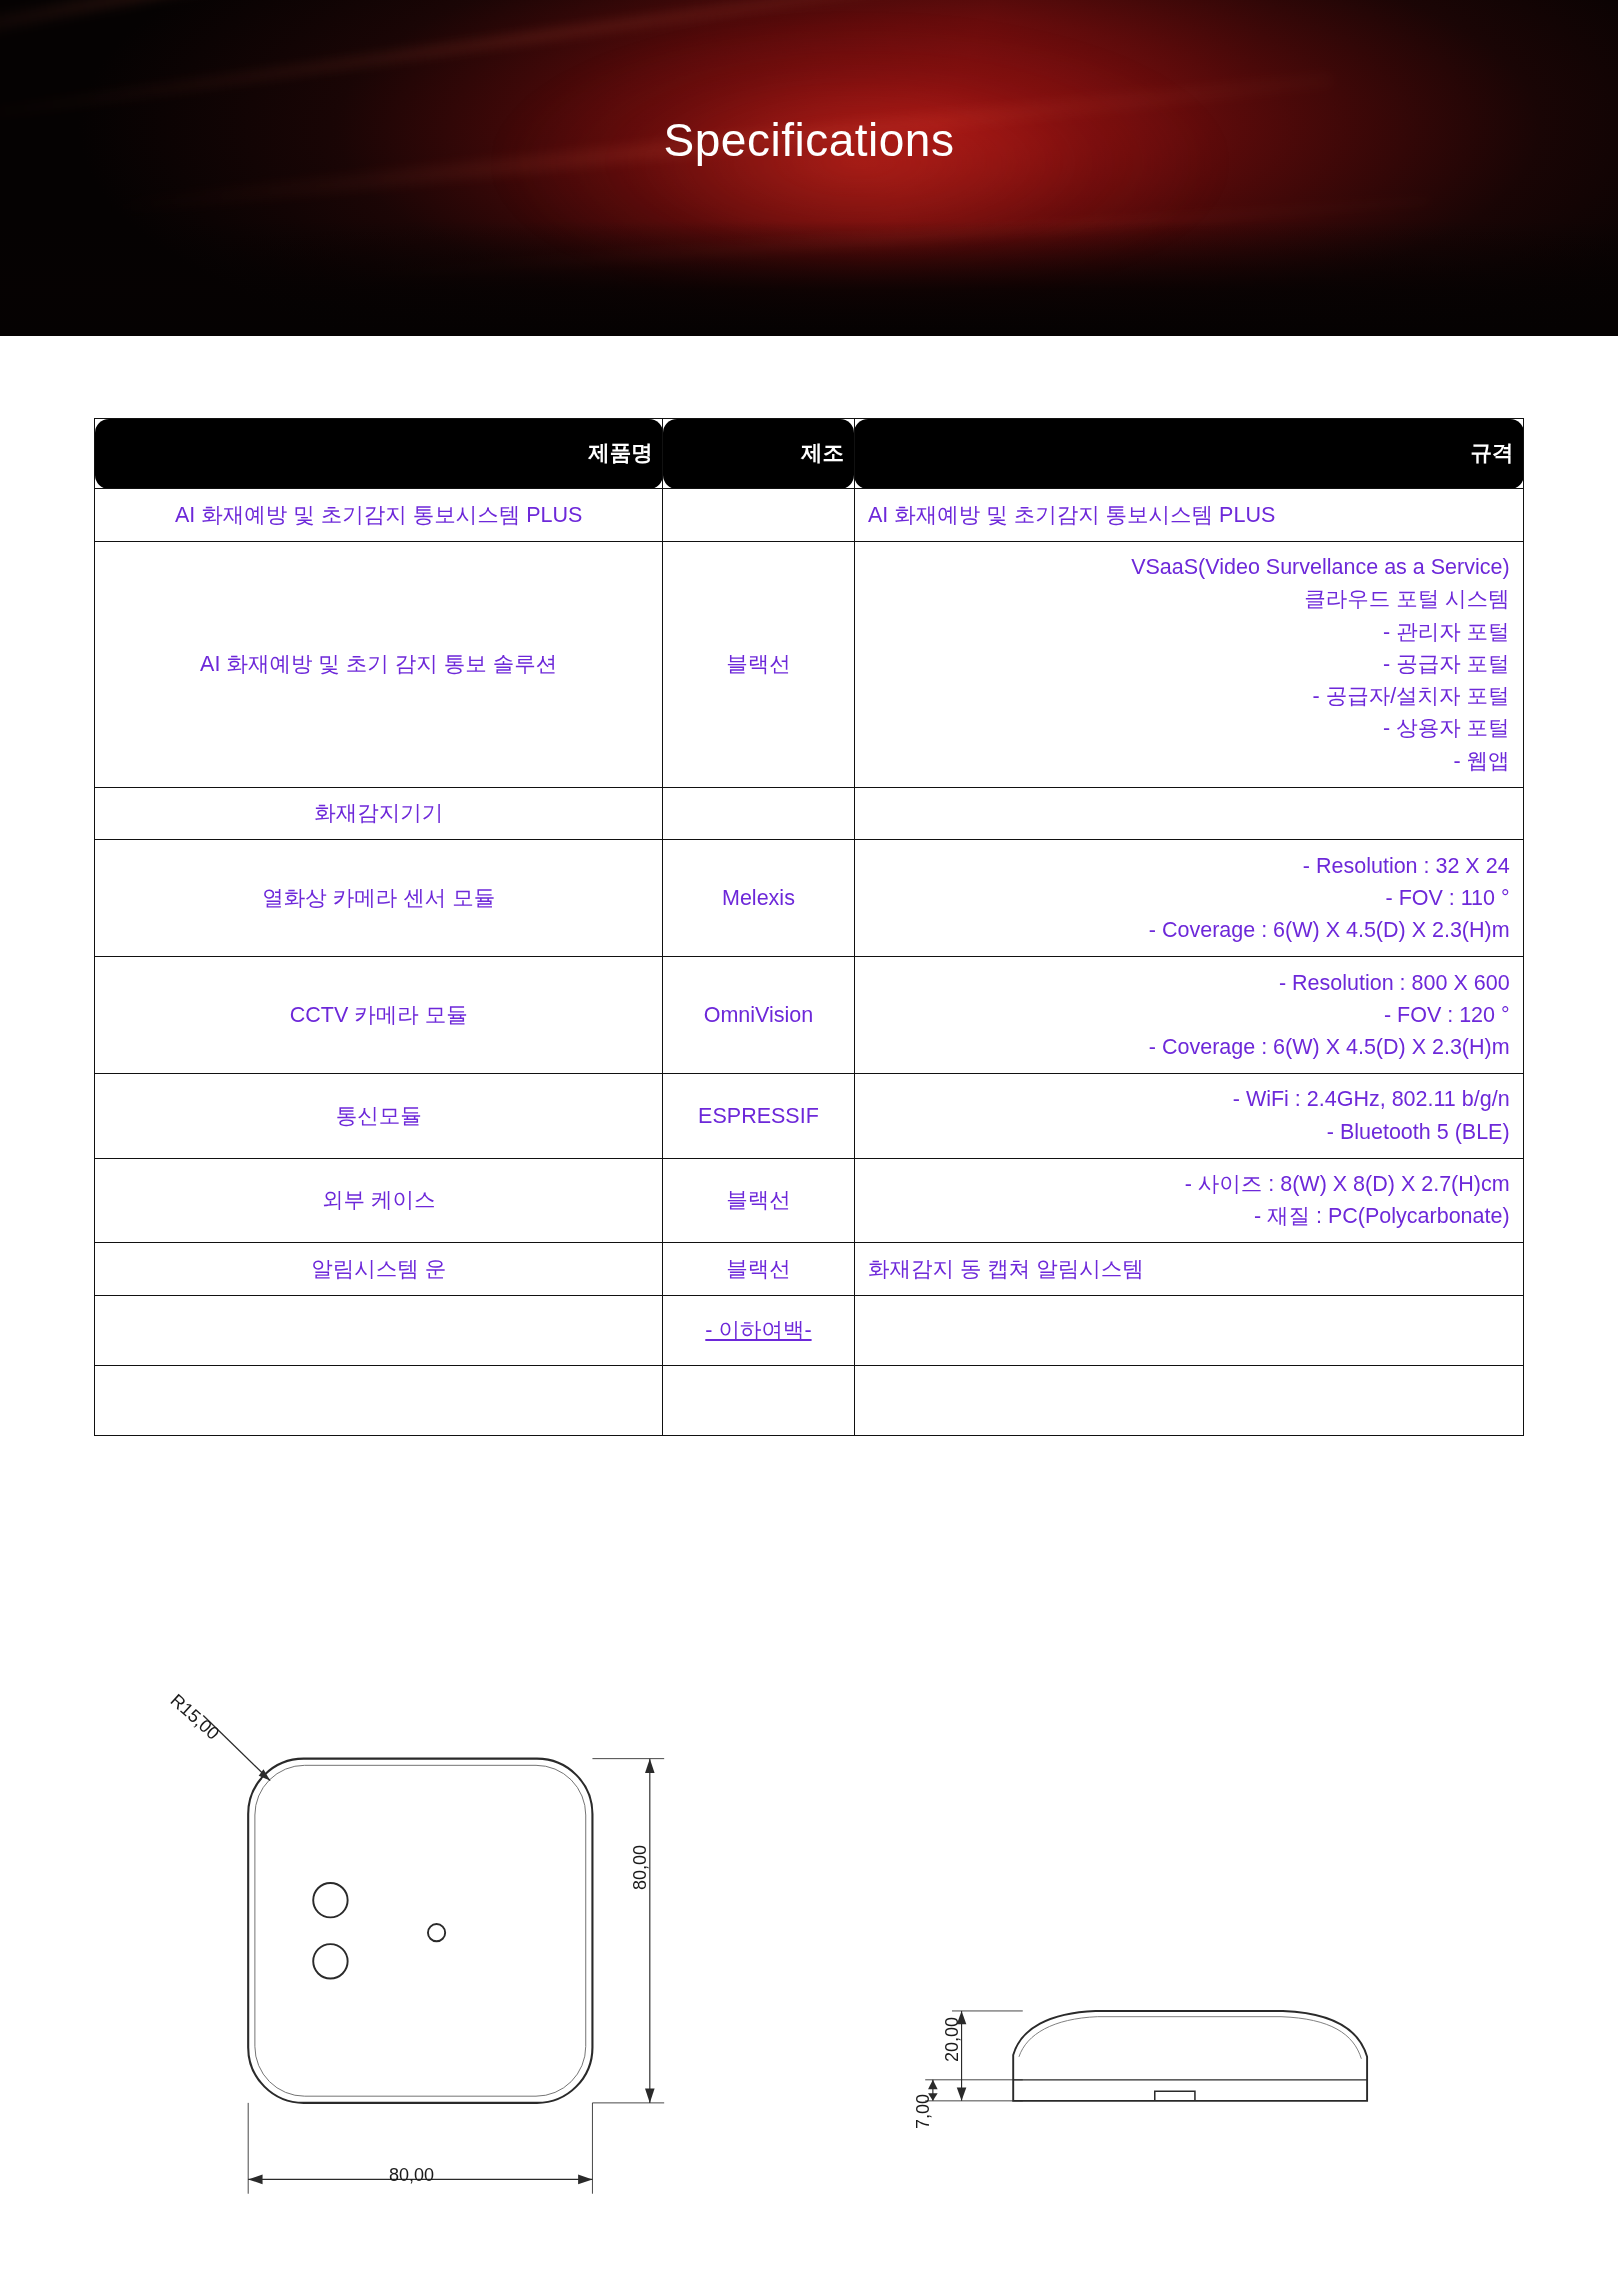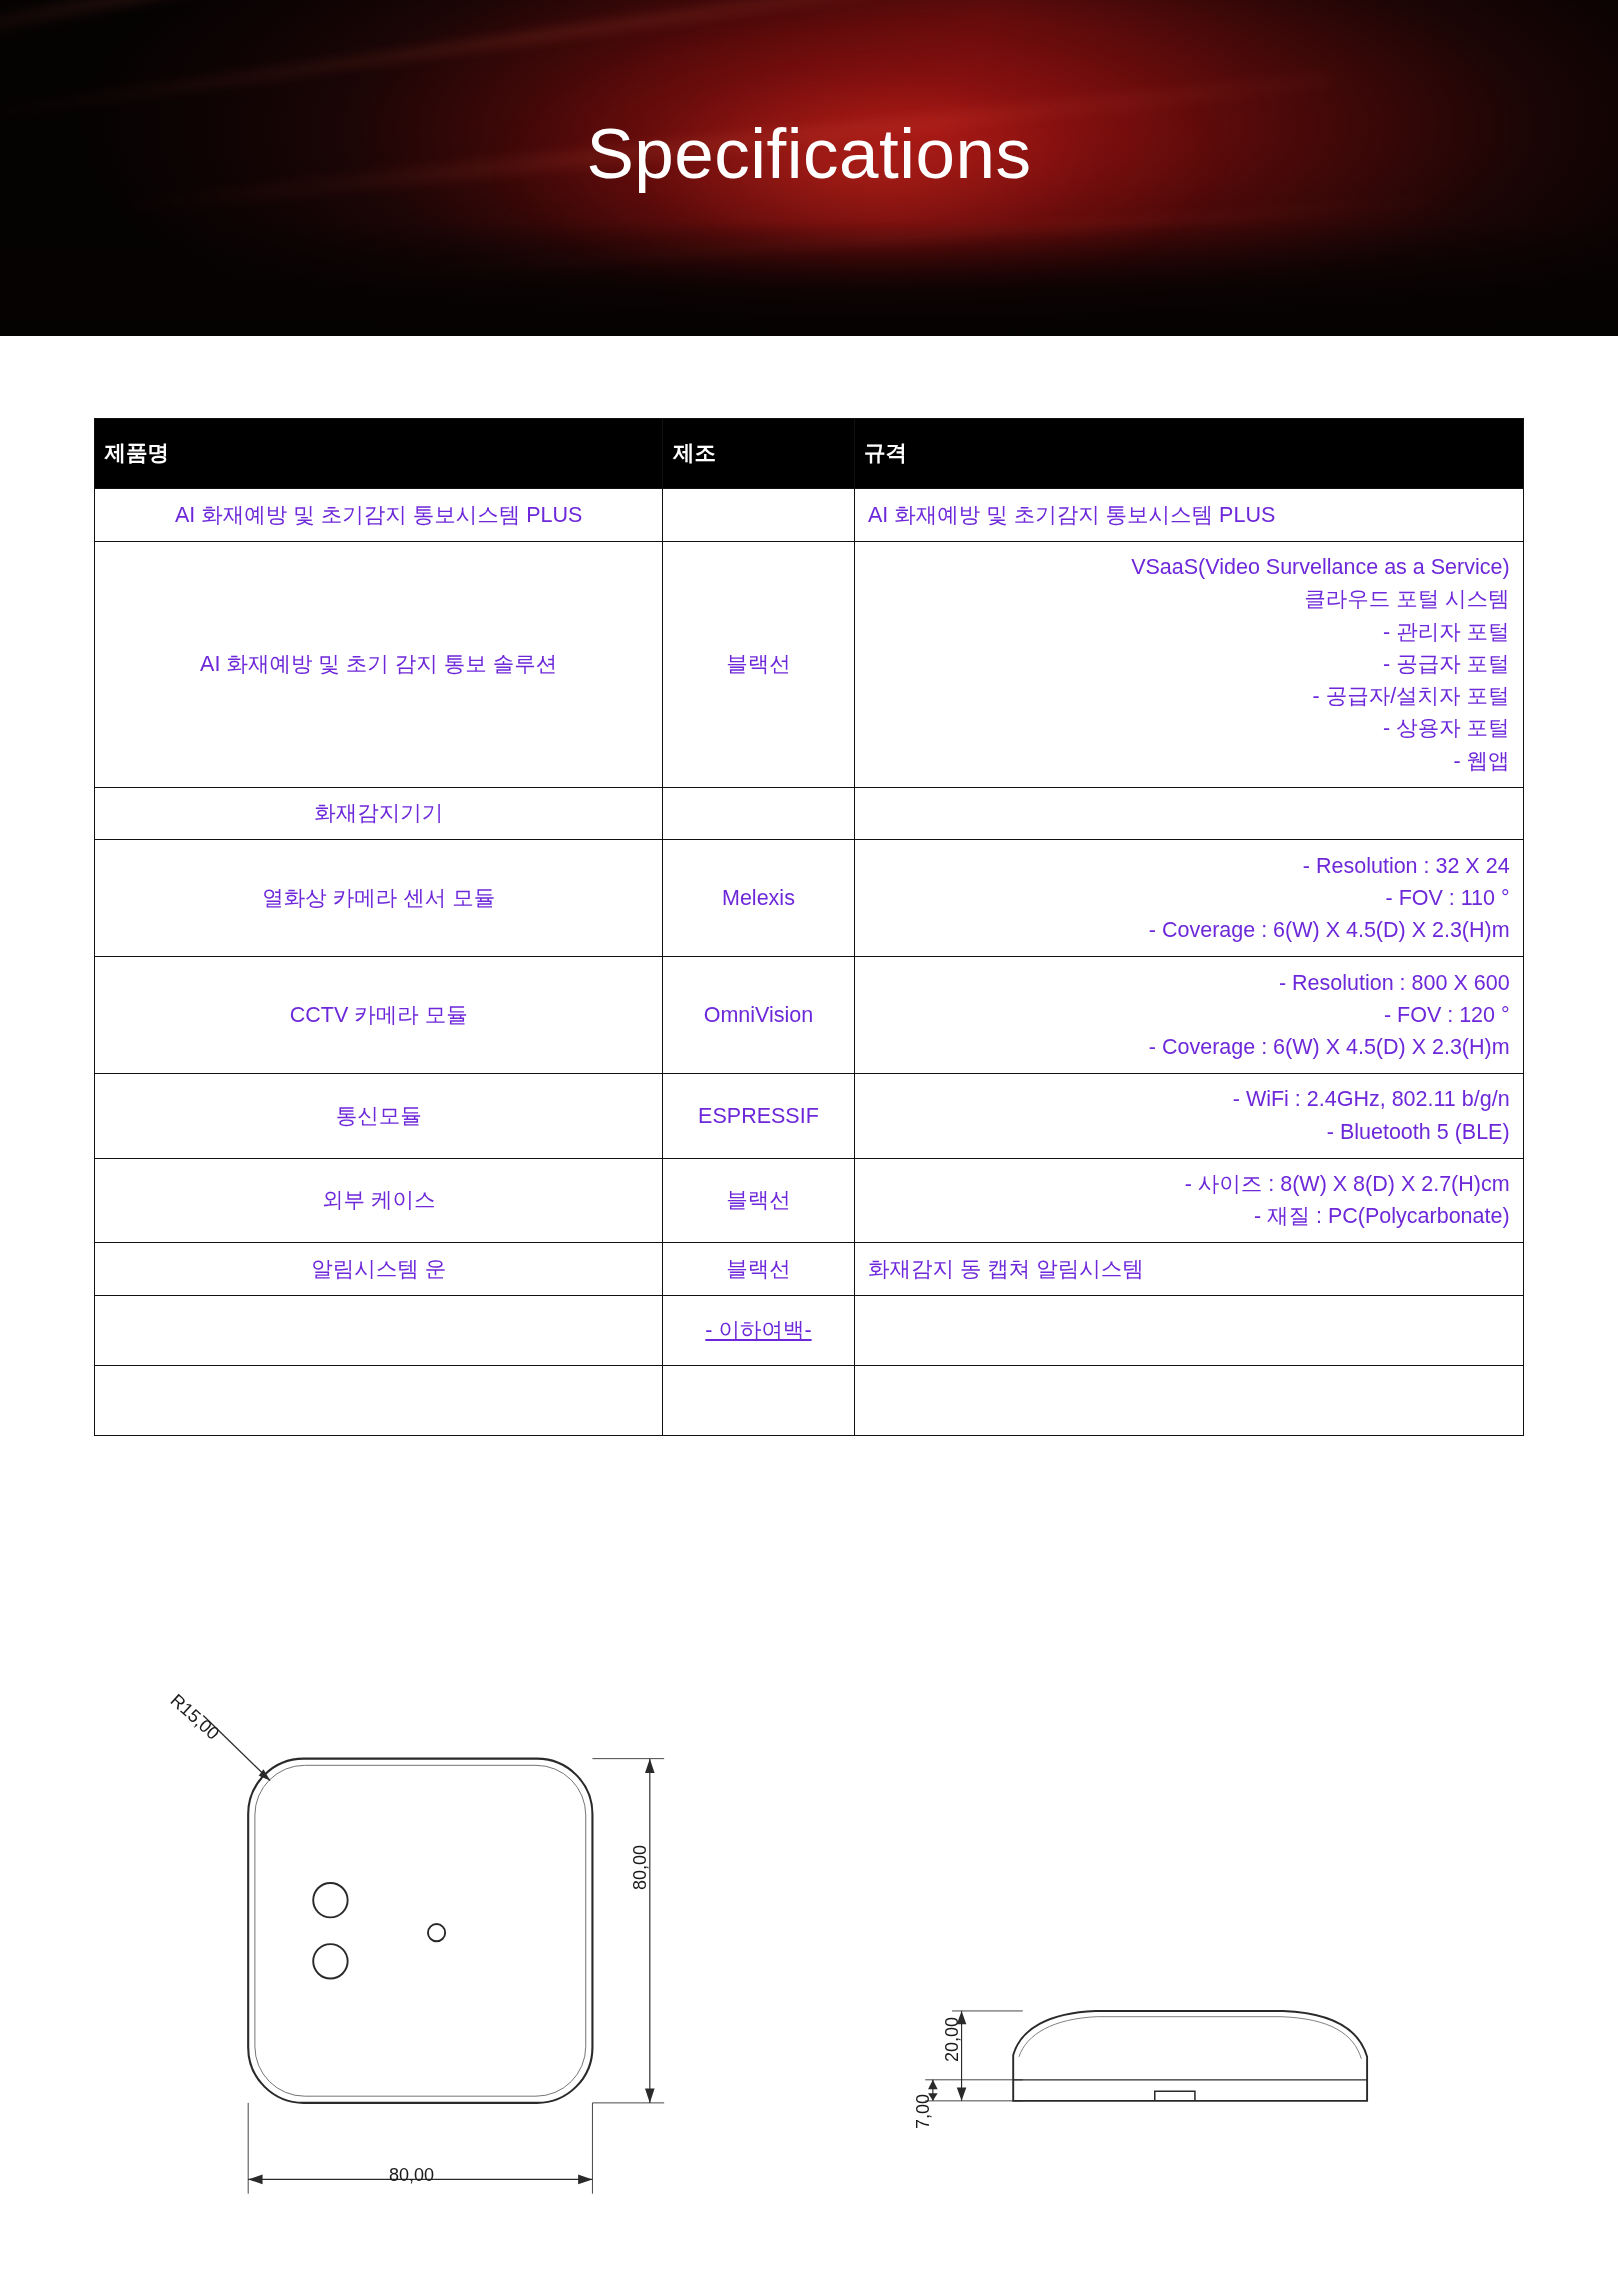--- a/index.html
+++ b/index.html
@@ -47,21 +47,21 @@
   .banner .fade-bottom {
     position: absolute;
     left: 0; bottom: 0; width: 100%; height: 115px;
     background: linear-gradient(180deg, rgba(8,3,3,0) 0%, rgba(6,2,2,0.85) 60%, #050202 100%);
   }
   .banner-title {
     position: absolute;
     left: 0; top: 113px;
     width: 100%;
     text-align: center;
-    font-size: 71px;
+    font-size: 46px;
     font-weight: 400;
     letter-spacing: 0.5px;
     color: #ffffff;
     font-family: "Liberation Sans", sans-serif;
   }
 
   
   .table-wrap {
     position: absolute;
     left: 94px;
@@ -78,23 +78,24 @@
     font-size: 21.5px;
     line-height: 1.5;
     color: #6d28d9;
     padding: 9.6px 13.4px;
     vertical-align: middle;
   }
   table.spec thead th {
     background: #000000;
     color: #ffffff;
     font-weight: 700;
-    text-align: left;
+    text-align: right;
     height: 54px;
     padding: 7.6px 9.6px;
+    border-radius: 14px;
   }
   .col-a { width: 568px; }
   .col-b { width: 191px; }
   .col-c { width: 669px; }
 
   td.c { text-align: center; }
   td.l { text-align: left; }
   td.multiline { line-height: 1.62; text-align: right; }
   .pad-left { padding-left: 21px; }
   .empty-row td { height: 50px; text-decoration: underline; }

